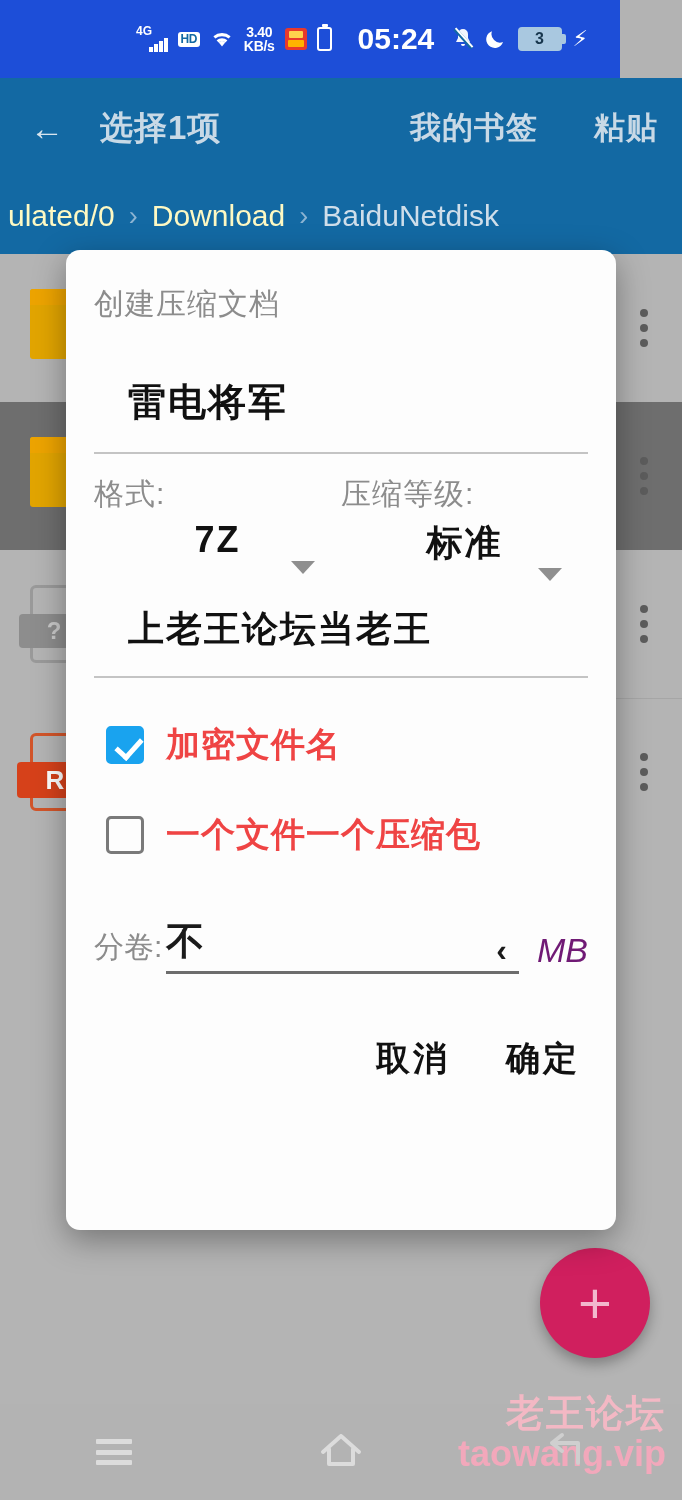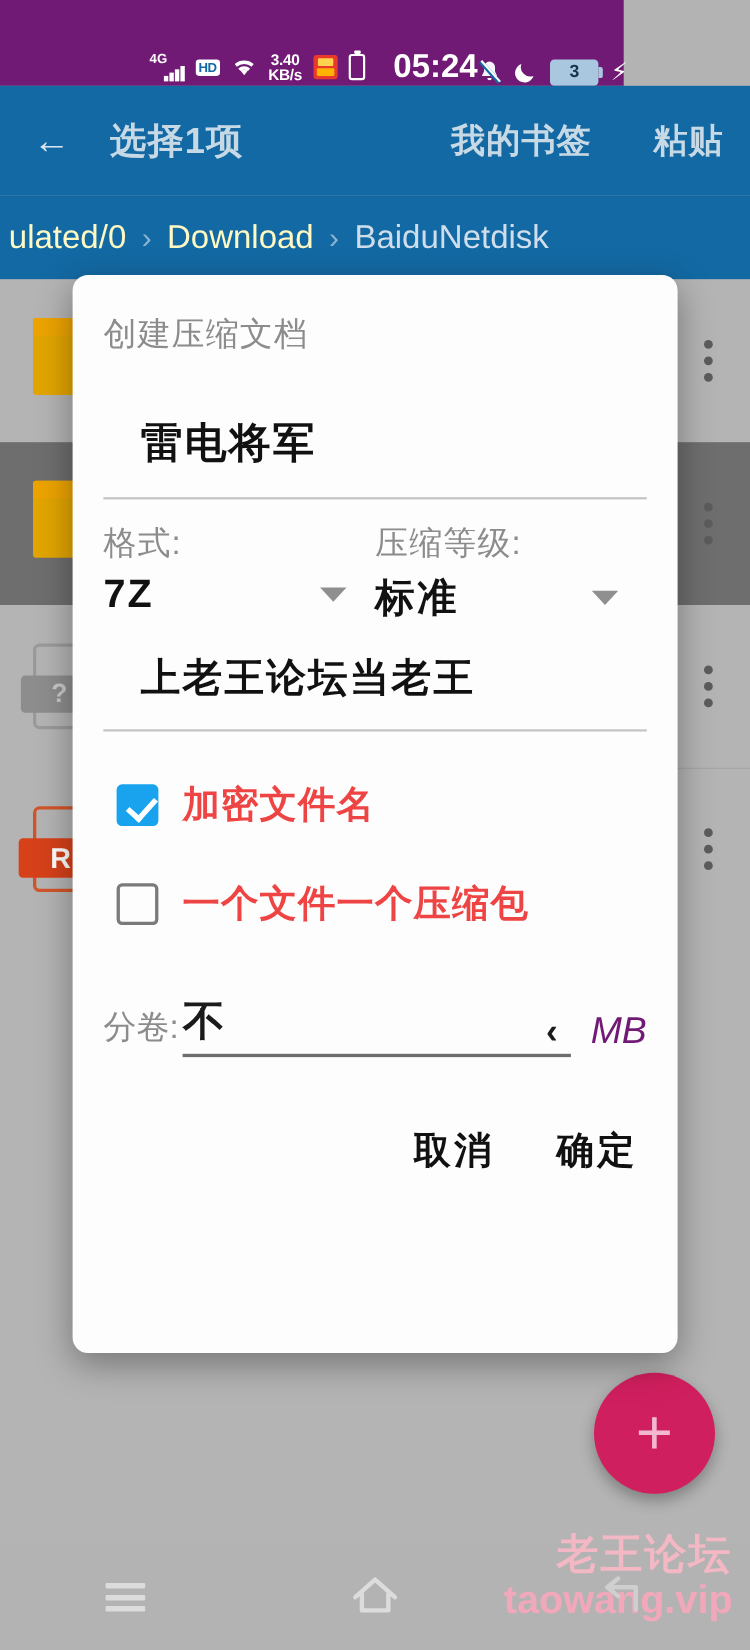--- a/index.html
+++ b/index.html
@@ -12,23 +12,23 @@
   #screen {
     position: relative;
     width: 682px; height: 1500px;
     overflow: hidden;
     background: #b3b3b3;
   }
 
   
   .statusbar {
     position: absolute; top: 0; left: 0;
-    width: 567px; height: 78px;
-    background: #701a75;
-    display: flex; align-items: flex-end;
+    width: 620px; height: 78px;
+    background: #1d4ed8;
+    display: flex; align-items: center;
     padding: 0 16px;
   }
   .sb-left { display: flex; align-items: center; gap: 10px; margin-left: 120px; }
   .sb-right { display: flex; align-items: center; gap: 11px; margin-left: auto; margin-right: 16px; }
 
   .ico-4g { position: relative; display: flex; align-items: flex-end; height: 26px; }
   .ico-4g .lbl { font-size: 12px; color: #fff; font-weight: bold; position: absolute; top: -2px; left: 0; }
   .bars { display: flex; align-items: flex-end; gap: 1.5px; height: 14px; margin-left: 13px; }
   .bars i { width: 3.5px; background: #fff; display: block; }
   .bars i:nth-child(1){ height: 5px; }
@@ -187,21 +187,21 @@
   }
   .dlg-title { margin-top: 34px; color: #8c8c8c; font-size: 30px; letter-spacing: 1px; }
   .dlg-filename {
     margin-top: 52px; margin-left: 34px; color: #111; font-size: 38px; font-weight: bold; letter-spacing: 2px;
   }
   .dlg-rule { margin-top: 24px; height: 2px; background: #c4c4c4; }
 
   .opt-row { display: flex; margin-top: 20px; }
   .opt-col { width: 50%; }
   .opt-label { color: #8c8c8c; font-size: 30px; letter-spacing: 1px; }
-  .opt-value-row { display: flex; align-items: center; margin-top: 4px; }
+  .opt-value-row { display: flex; align-items: center; margin-top: 4px; flex-direction: column; }
   .opt-value { color: #111; font-size: 36px; font-weight: bold; letter-spacing: 2px; }
   .caret-down {
     margin-left: auto; margin-right: 26px;
     width: 0; height: 0; border-left: 12px solid transparent; border-right: 12px solid transparent;
     border-top: 13px solid #8f8f8f;
   }
 
   .dlg-password {
     margin-top: 24px; margin-left: 34px; color: #111; font-size: 36px; font-weight: bold; letter-spacing: 2px;
   }

